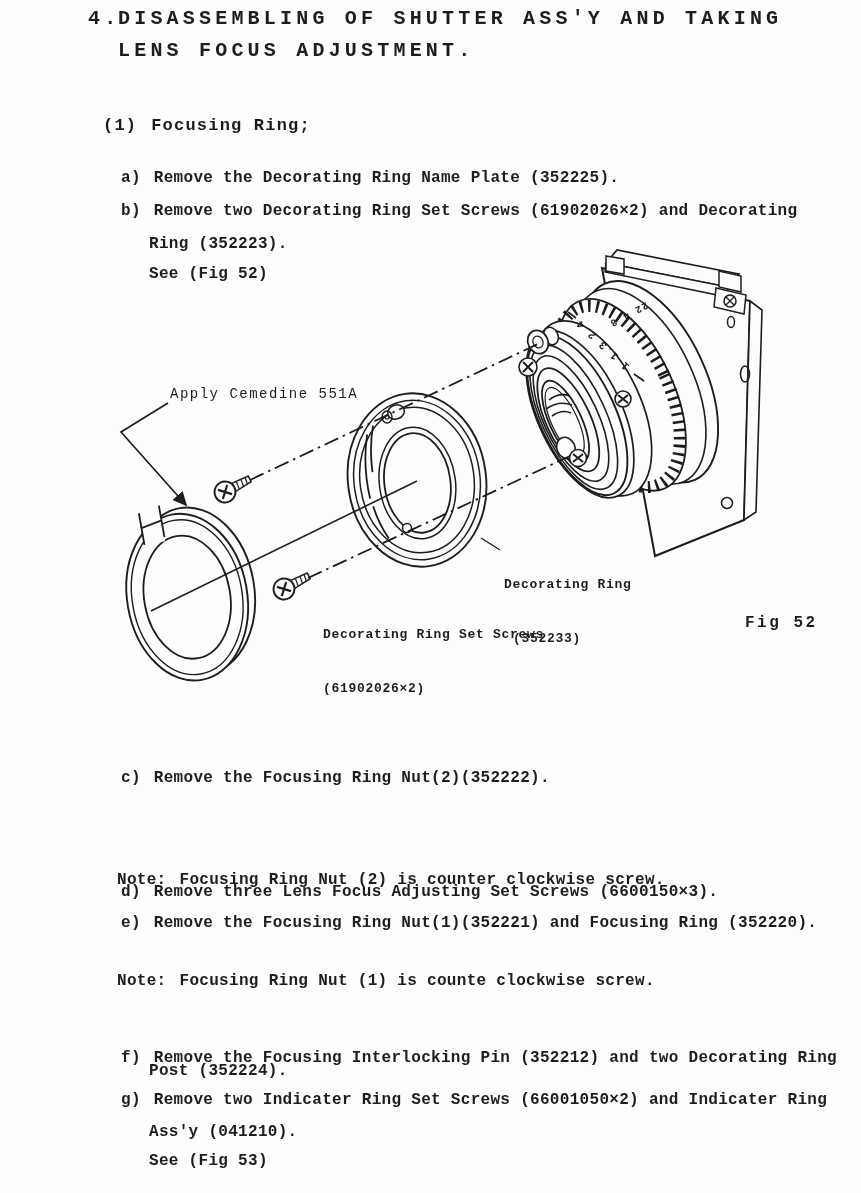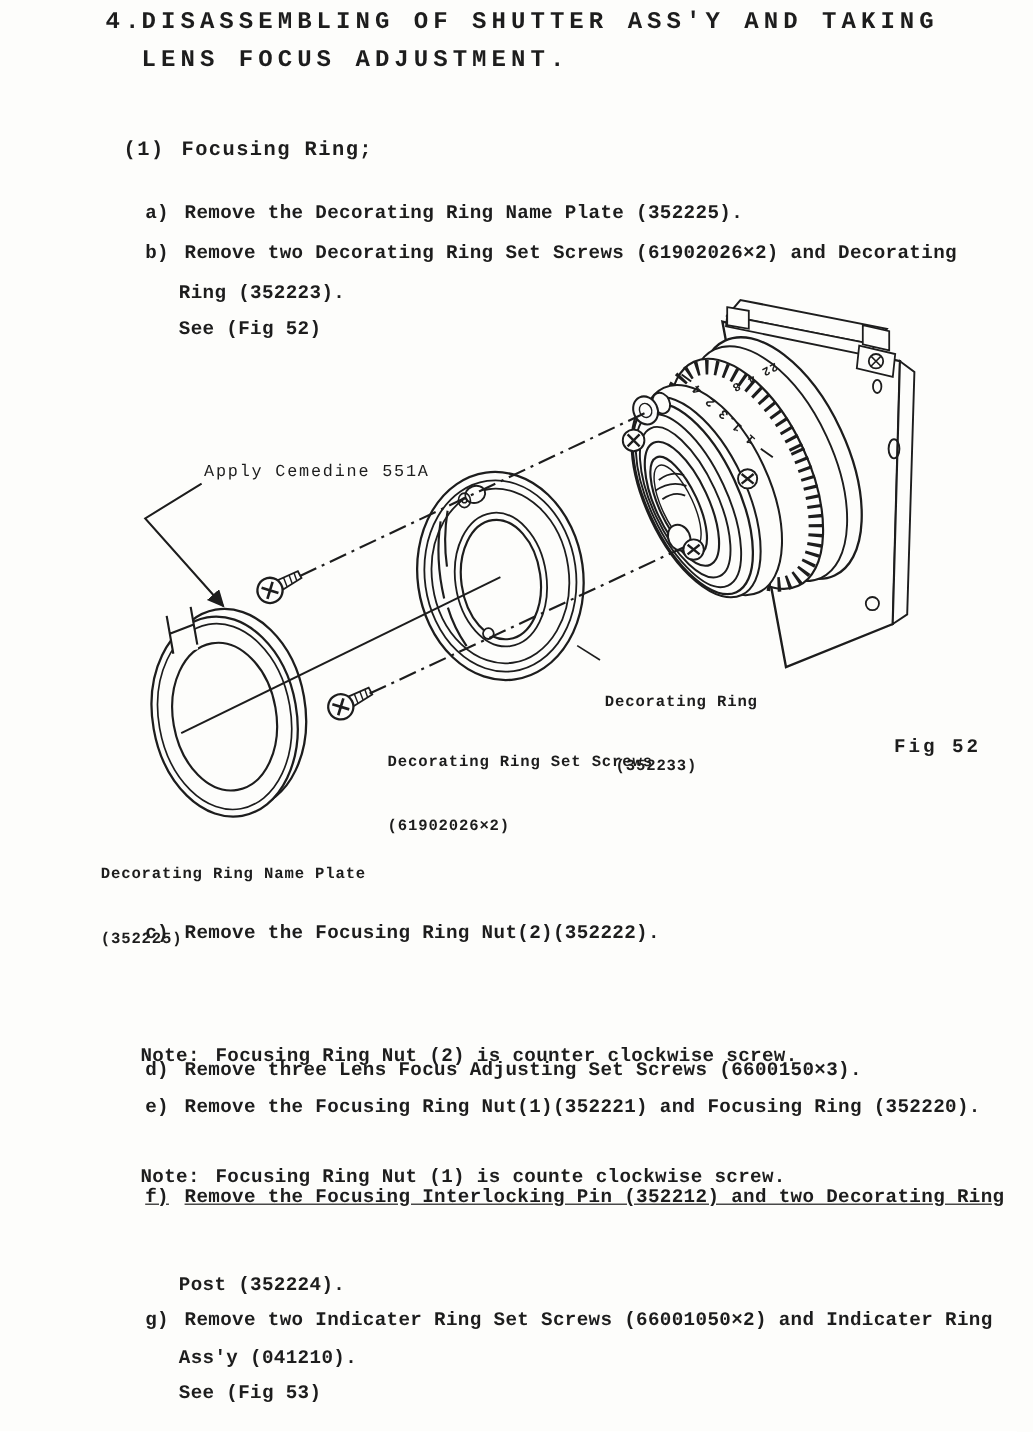--- a/index.html
+++ b/index.html
@@ -157,34 +157,30 @@
     <span class="l2 ind8">(352233)</span>
   </div>
 
   <div class="figlabel" style="left:299px; top:590px;margin-left:24px;">
     <span class="l2">Decorating Ring Set Screws</span>
     <span class="l2">(61902026×2)</span>
   </div>
 
   <div class="caption" style="left:745px; top:614px;">Fig 52</div>
 
-  <div class="figlabel" style="left:84px; top:684px;">
-    <span class="l2">Decorating Ring Name Plate</span>
-    <span class="l2">(352225)</span>
-  </div>
 
   <div class="line" style="left:121px; top:768px;"><span>c)</span><span class="g2"></span><span>Remove the Focusing Ring Nut(2)(352222).</span></div>
 
   <div class="line" style="left:117px; top:826px;margin-top:44px;"><span>Note:</span><span class="g2"></span><span>Focusing Ring Nut (2) is counter clockwise screw.</span></div>
 
   <div class="line" style="left:121px; top:882px;"><span>d)</span><span class="g2"></span><span>Remove three Lens Focus Adjusting Set Screws (6600150×3).</span></div>
   <div class="line" style="left:121px; top:913px;"><span>e)</span><span class="g2"></span><span>Remove the Focusing Ring Nut(1)(352221) and Focusing Ring (352220).</span></div>
 
   <div class="line" style="left:117px; top:971px;"><span>Note:</span><span class="g2"></span><span>Focusing Ring Nut (1) is counte clockwise screw.</span></div>
 
-  <div class="line" style="left:121px; top:988px;text-decoration:underline;"><span>f)</span><span class="g2"></span><span>Remove the Focusing Interlocking Pin (352212) and two Decorating Ring</span></div>
+  <div class="line" style="left:121px; top:1048px;"><span>f)</span><span class="g2"></span><span>Remove the Focusing Interlocking Pin (352212) and two Decorating Ring</span></div>
   <div class="line" style="left:149px; top:1061px;">Post (352224).</div>
 
   <div class="line" style="left:121px; top:1090px;"><span>g)</span><span class="g2"></span><span>Remove two Indicater Ring Set Screws (66001050×2) and Indicater Ring</span></div>
   <div class="line" style="left:149px; top:1122px;">Ass'y (041210).</div>
   <div class="line" style="left:149px; top:1151px;">See (Fig 53)</div>
 
 </div>
 
 </body></html>

